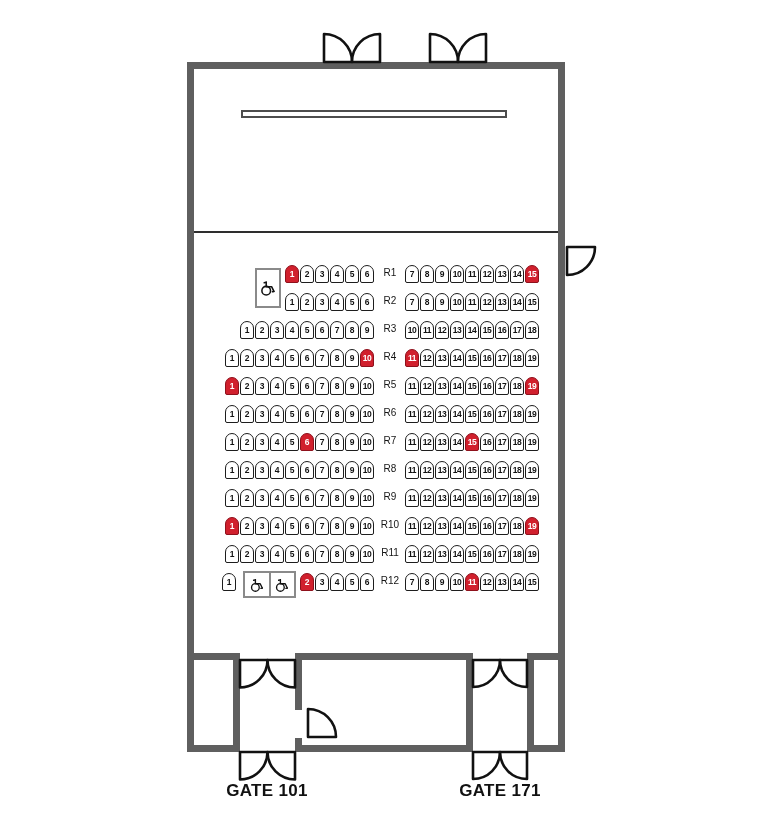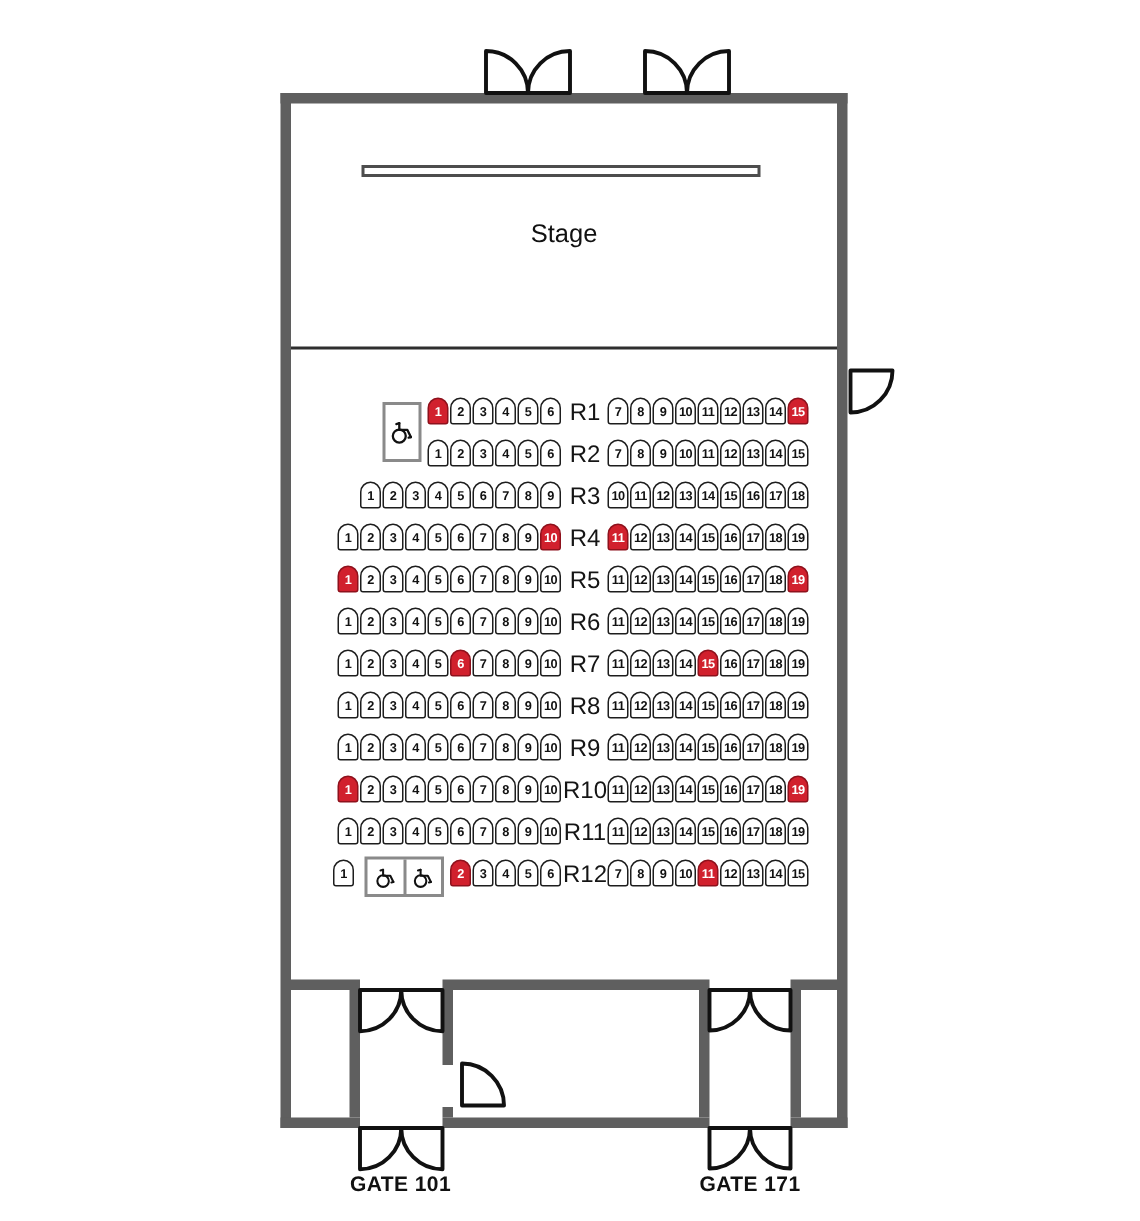--- a/index.html
+++ b/index.html
@@ -14,37 +14,37 @@
     border:2px solid #4d4d4d;background:#fff;}
   .stage-label{position:absolute;left:194px;top:146px;width:364px;text-align:center;
     font-size:17px;color:#111;}
   .divider{position:absolute;left:194px;top:231px;width:364px;height:2px;background:#2e2e2e;}
 
   .row{position:absolute;left:225px;width:315px;height:18px;}
   .block{position:absolute;top:0;display:flex;align-items:flex-start;}
   .block.left{right:165px;}
   .block.right{left:180px;}
   .rlabel{position:absolute;left:147px;width:36px;top:2px;text-align:center;
-    font-size:16px;color:#151515;}
+    font-size:10px;color:#151515;}
   .seat{box-sizing:border-box;width:14px;height:18px;margin-right:1px;flex:0 0 auto;
     border:1.6px solid #1d1d1d;border-radius:7px 7px 2px 2px;background:#fff;
     display:flex;align-items:center;justify-content:center;
     font-size:8.5px;font-weight:bold;color:#111;letter-spacing:-0.4px;cursor:pointer;}
   .seat.occ{color:#fff;border-color:#8e111c;}
 
   .wc-front{position:absolute;left:255px;top:268px;width:26px;height:40px;box-sizing:border-box;
     border:2.5px solid #8a8a8a;background:#fff;display:flex;align-items:center;justify-content:center;}
   .wc-double{box-sizing:border-box;width:53px;height:27px;margin:-2px 4px 0 6px;flex:0 0 auto;
     border:2.5px solid #8a8a8a;background:#fff;display:flex;}
   .wc-cell{flex:1;display:flex;align-items:center;justify-content:center;}
   .wc-cell.first{border-right:2.5px solid #8a8a8a;}
   .wc-ic{display:flex;align-items:center;justify-content:center;}
 
   .gate-label{position:absolute;top:781px;width:130px;text-align:center;
-    font-weight:bold;font-size:14px;color:#111;letter-spacing:0.3px;}
+    font-weight:bold;font-size:17px;color:#111;letter-spacing:0.3px;}
   .gate-label.g1{left:202px;}
   .gate-label.g2{left:435px;}
 </style>
 </head>
 <body>
 
 <div class="canvas">
 
   <div class="wall" style="left:187px;top:62px;width:378px;height:7px"></div>
   <div class="wall" style="left:187px;top:62px;width:7px;height:690px"></div>
@@ -93,21 +93,20 @@
         <path d="M473,752 V779 A27 27 0 0 0 500,752 Z"></path>
         <path d="M527,752 V779 A27 27 0 0 1 500,752 Z"></path>
       </g>
       <g>
         <path d="M308,709 A28 28 0 0 1 336,737 L308,737 Z"></path>
       </g>
     </g>
   </svg>
 
   <div class="stage-rect"></div>
-  <div class="stage-label">Stage</div>
   <div class="divider"></div>
 
   <div class="wc-front">
     <span class="wc-ic">
         <svg width="18" height="18" viewBox="0 0 20 20">
           <g fill="none" stroke="#111" stroke-width="1.7" stroke-linecap="round" stroke-linejoin="round">
             <circle cx="8" cy="13" r="4.8"></circle>
             <path d="M8 3.5 v5 h6 l2.6 5.3"></path>
             <path d="M8 3.5 l-2.2 0.6"></path>
             <path d="M16.6 13.8 l-1.7 0.4"></path>

